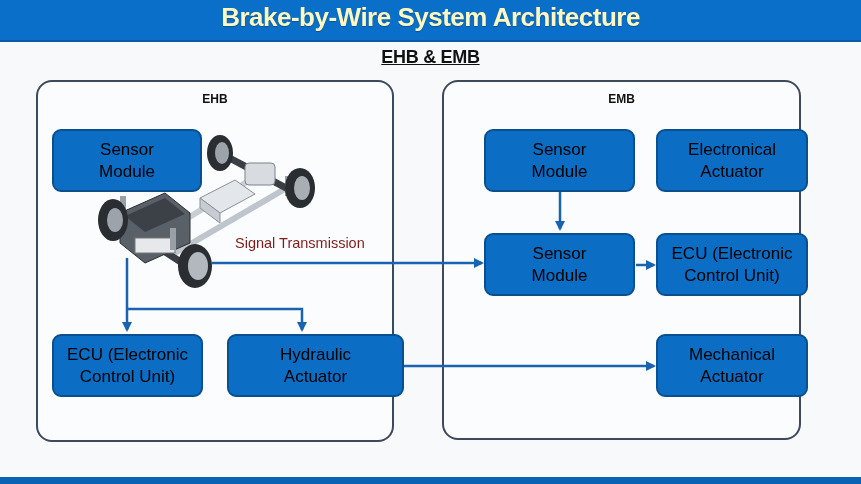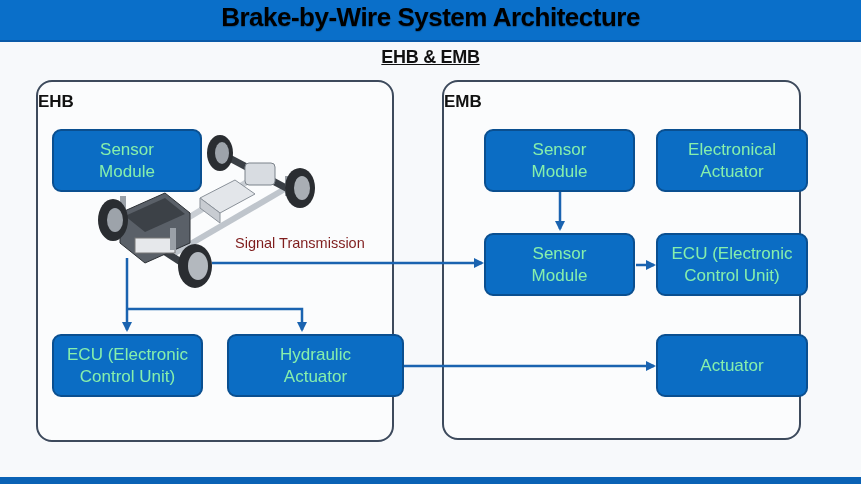--- a/index.html
+++ b/index.html
@@ -1,23 +1,23 @@
 <!DOCTYPE html>
 <html><head>
 <meta charset="utf-8">
 <style>
   html, body { margin:0; padding:0; }
   body { width:861px; height:484px; position:relative; overflow:hidden; background:#f7f9fb; font-family:"Liberation Sans", sans-serif; }
   .banner { position:absolute; left:0; top:0; width:861px; height:40px; background:#0a6fc9; border-bottom:2px solid #0a5aa8; }
-  .banner-title { position:absolute; left:0; width:861px; top:2px; text-align:center; color:#000000; font-size:26px; font-weight:bold; letter-spacing:-0.5px; text-shadow:0 1px 1px rgba(0,0,0,0.25); }
+  .banner-title { position:absolute; left:0; width:861px; top:2px; text-align:center; color:#fef9c3; font-size:26px; font-weight:bold; letter-spacing:-0.5px; text-shadow:0 1px 1px rgba(0,0,0,0.25); }
   .subtitle { position:absolute; left:0; width:861px; top:47px; text-align:center; font-size:18px; font-weight:bold; color:#111; letter-spacing:-0.3px;text-decoration:underline; }
   .footer-bar { position:absolute; left:0; top:477px; width:861px; height:7px; background:#0a62b5; }
   .panel { position:absolute; border:2px solid #3d4a5c; border-radius:16px; background:#fbfcfd; }
-  .panel-title { position:absolute; left:0; right:0; top:10px; text-align:left; font-size:17px; font-weight:bold; color:#111; }
-  .node { position:absolute; background:#0b6dc4; border:2px solid #0a4f90; border-radius:9px; color:#86efac; font-size:17px; line-height:22px; text-align:center; display:flex; align-items:center; justify-content:center; box-sizing:border-box; padding:12px 2px; }
+  .panel-title { position:absolute; left:0; right:0; top:10px; text-align:center; font-size:12px; font-weight:bold; color:#111; }
+  .node { position:absolute; background:#0b6dc4; border:2px solid #0a4f90; border-radius:9px; color:#000000; font-size:17px; line-height:22px; text-align:center; display:flex; align-items:center; justify-content:center; box-sizing:border-box; padding:12px 2px; }
   .node span { display:block; }
   svg.wires { position:absolute; left:0; top:0; }
   .sig-label { position:absolute; left:235px; top:235px; font-size:14.5px; color:#7f1d1d; }
   .car { position:absolute; left:95px; top:128px; }
 </style>
 </head>
 <body>
 
 <div class="banner">
   <div class="banner-title">Brake-by-Wire System Architecture</div>
@@ -126,17 +126,18 @@
     </div>
 </div>
 <div class="node" style="left:656px; top:233px; width:152px; height:63px;">
   <div>
       <span>ECU (Electronic</span>
       <span>Control Unit)</span>
     </div>
 </div>
 <div class="node" style="left:656px; top:334px; width:152px; height:63px;">
   <div>
+      <span>Mechanical</span>
       <span>Actuator</span>
     </div>
 </div>
 
 <div class="footer-bar"></div>
 
 </body></html>

